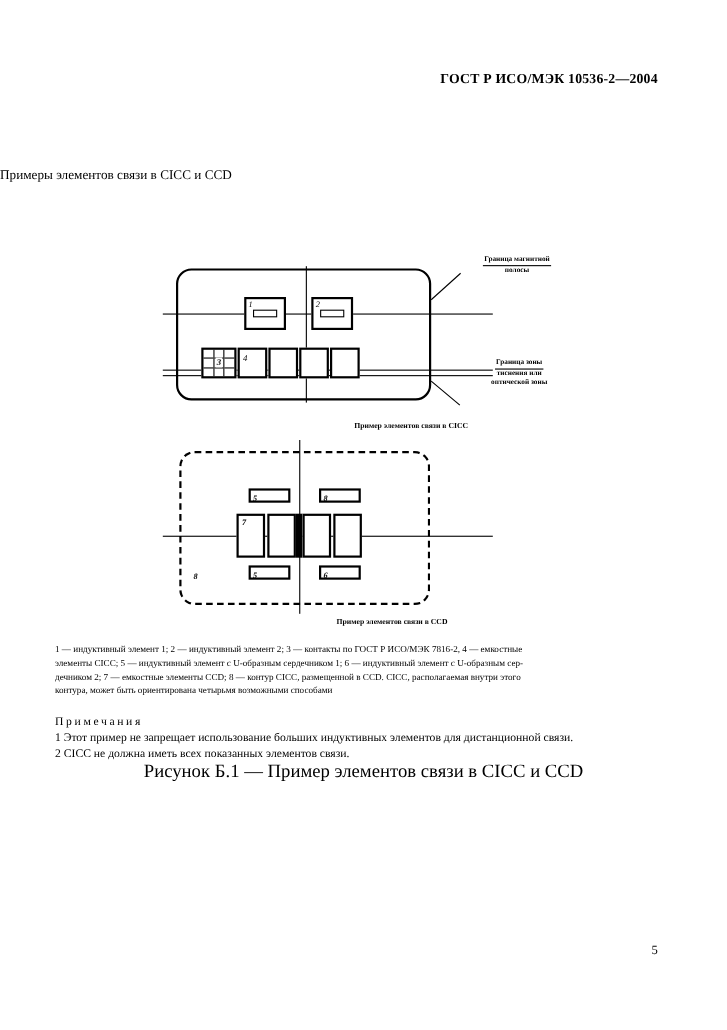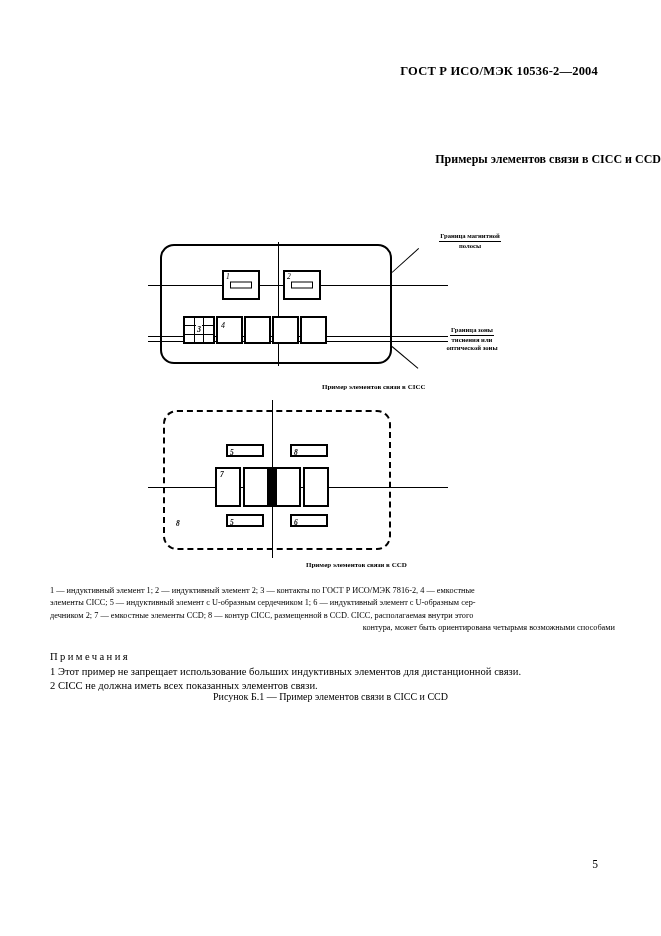--- a/index.html
+++ b/index.html
@@ -48,23 +48,23 @@
   .appendix-sub {
     font-size: 11px;
     margin-top: 3px;
   }
 
   .section-heading {
     position: absolute;
     top: 152px;
     left: 0;
     right: 0;
-    text-align: right;
+    text-align: left;
     font-size: 12px;
-    font-weight: bold;
+    font-weight: normal;
   }
 
   
   .intro {
     position: absolute;
     top: 183px;
     left: 50px;
     width: 565px;
     font-size: 11.4px;
     line-height: 14.6px;
@@ -319,21 +319,21 @@
   .legend {
     position: absolute;
     top: 585px;
     left: 50px;
     width: 565px;
     font-size: 8.3px;
     line-height: 12.4px;
     text-align: justify;
   }
   .legend p { margin: 0; }
-  .legend .last { text-align: right; }
+  .legend .last { text-align: left; }
 
   
   .notes {
     position: absolute;
     top: 650px;
     left: 50px;
     width: 565px;
     font-size: 10.6px;
     line-height: 14px;
   }
@@ -343,21 +343,21 @@
   }
   .notes p { margin: 0; }
 
   
   .figure-label {
     position: absolute;
     top: 691px;
     left: 0;
     right: 0;
     text-align: center;
-    font-size: 10px;
+    font-size: 17px;
   }
 
   
   .page-number {
     position: absolute;
     bottom: 66px;
     right: 63px;
     font-size: 11.5px;
   }
 </style>

